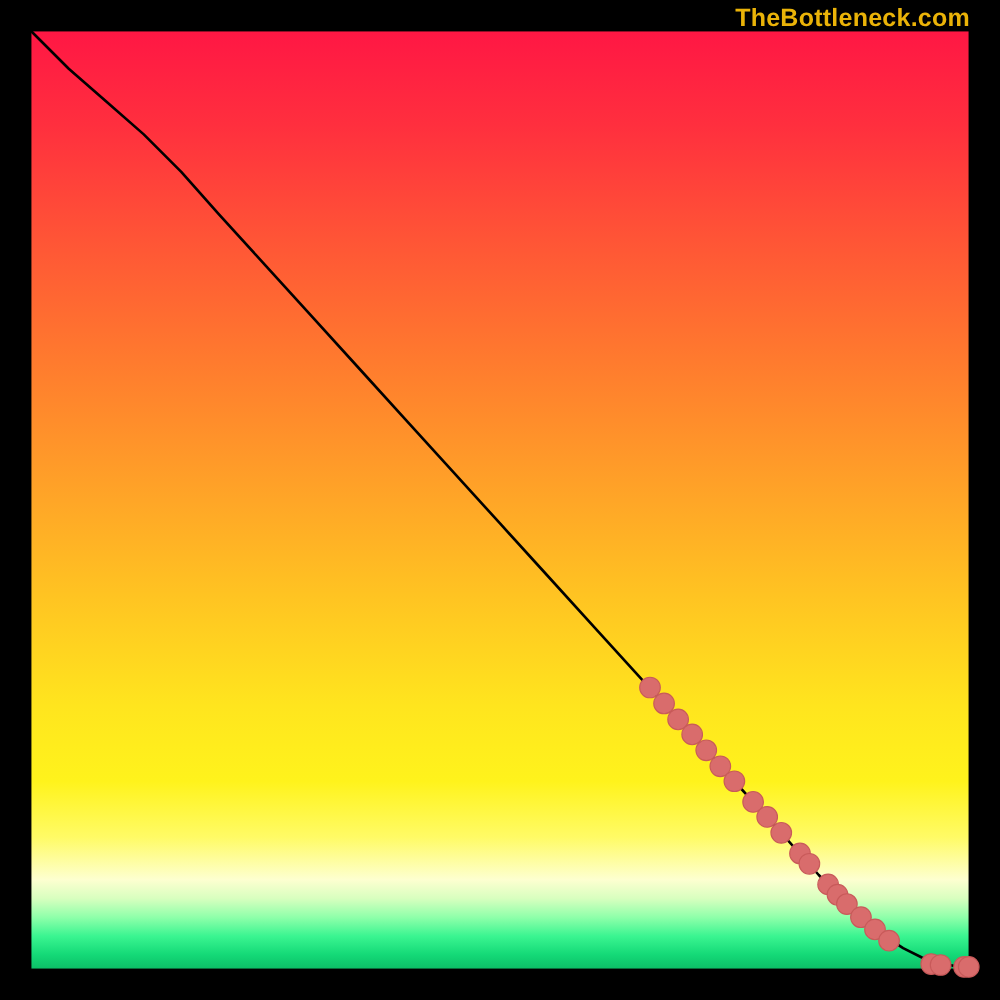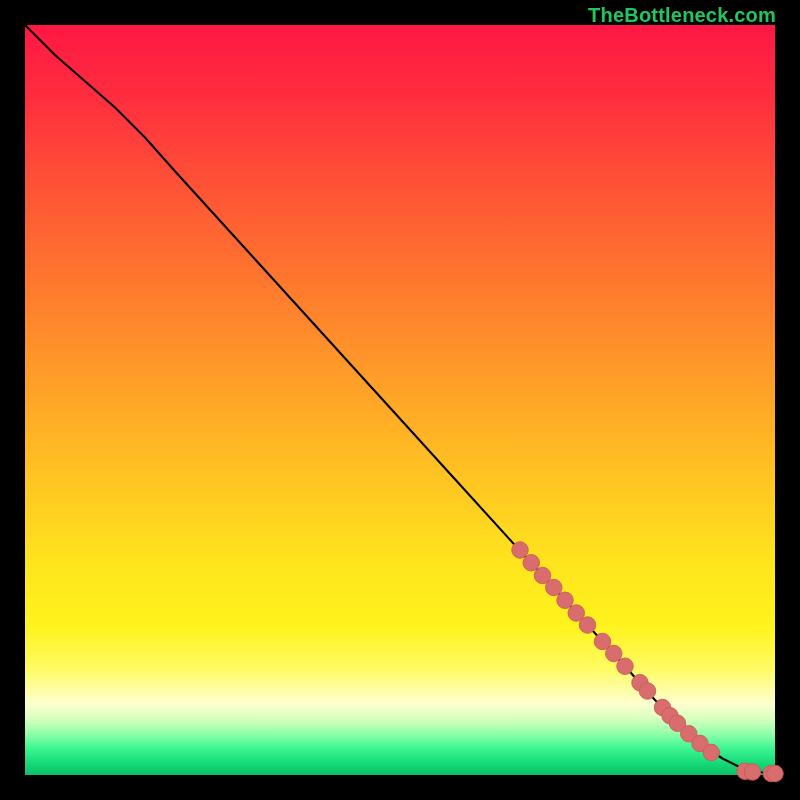--- a/index.html
+++ b/index.html
@@ -27,21 +27,21 @@
     height: 750px;
   }
   .plot .gradient {
     position: absolute;
     left: 0; top: 0; width: 100%; height: 100%;
   }
   .watermark {
     position: absolute;
     top: 4px;
     right: 24px;
-    color: #22c55e;
+    color: #eab308;
     font-size: 20px;
     font-weight: 600;
     letter-spacing: 0.2px;
   }
   svg.curve {
     position: absolute;
     left: 0; top: 0;
     width: 100%; height: 100%;
     overflow: visible;
   }

